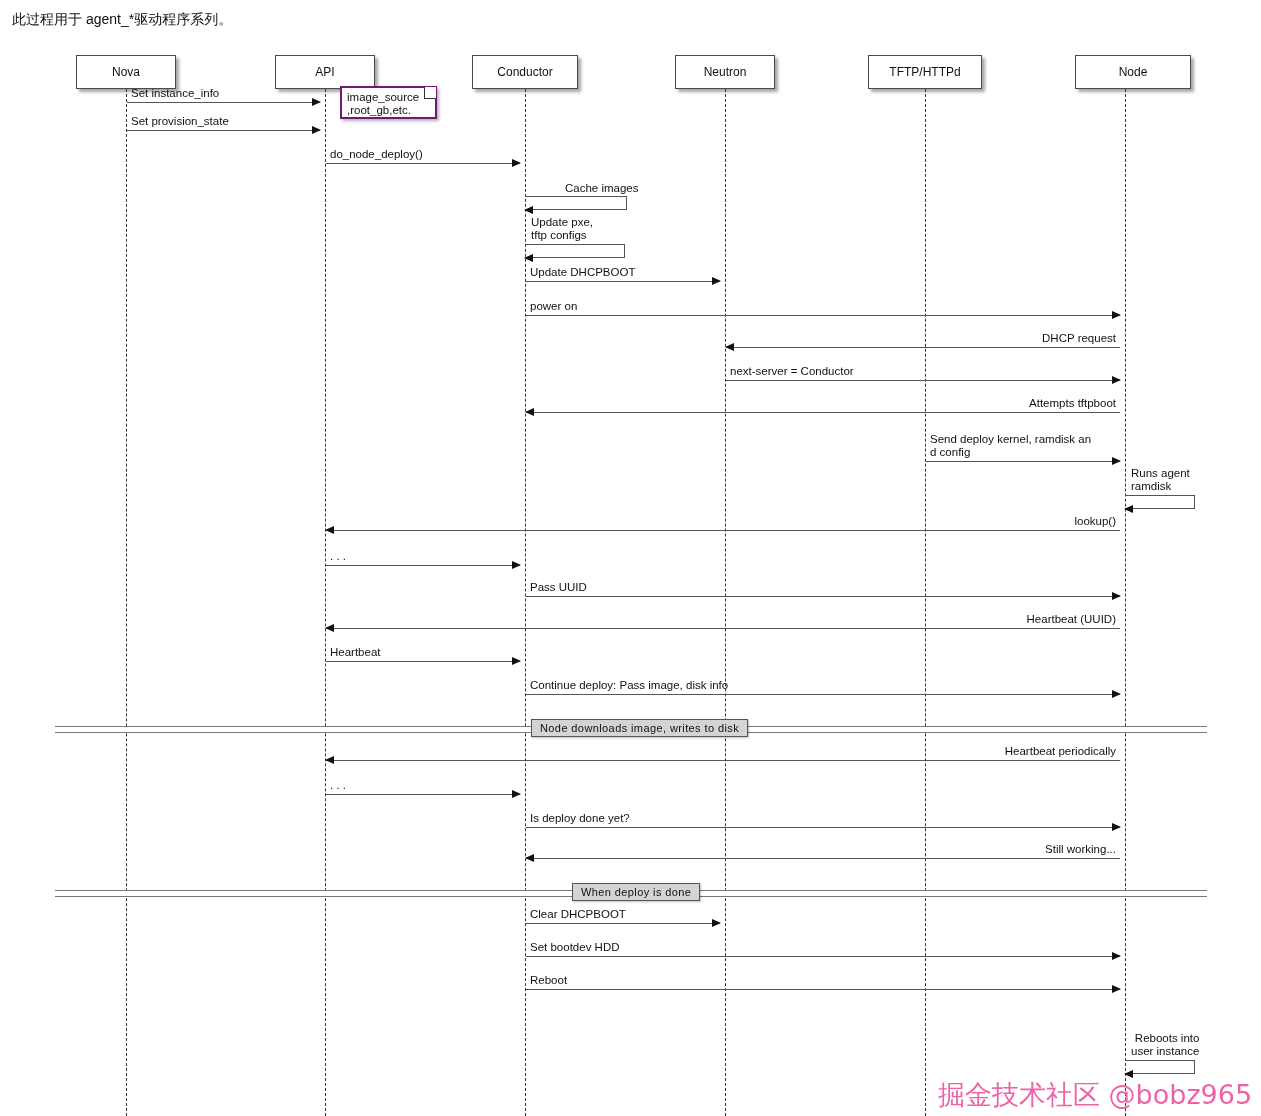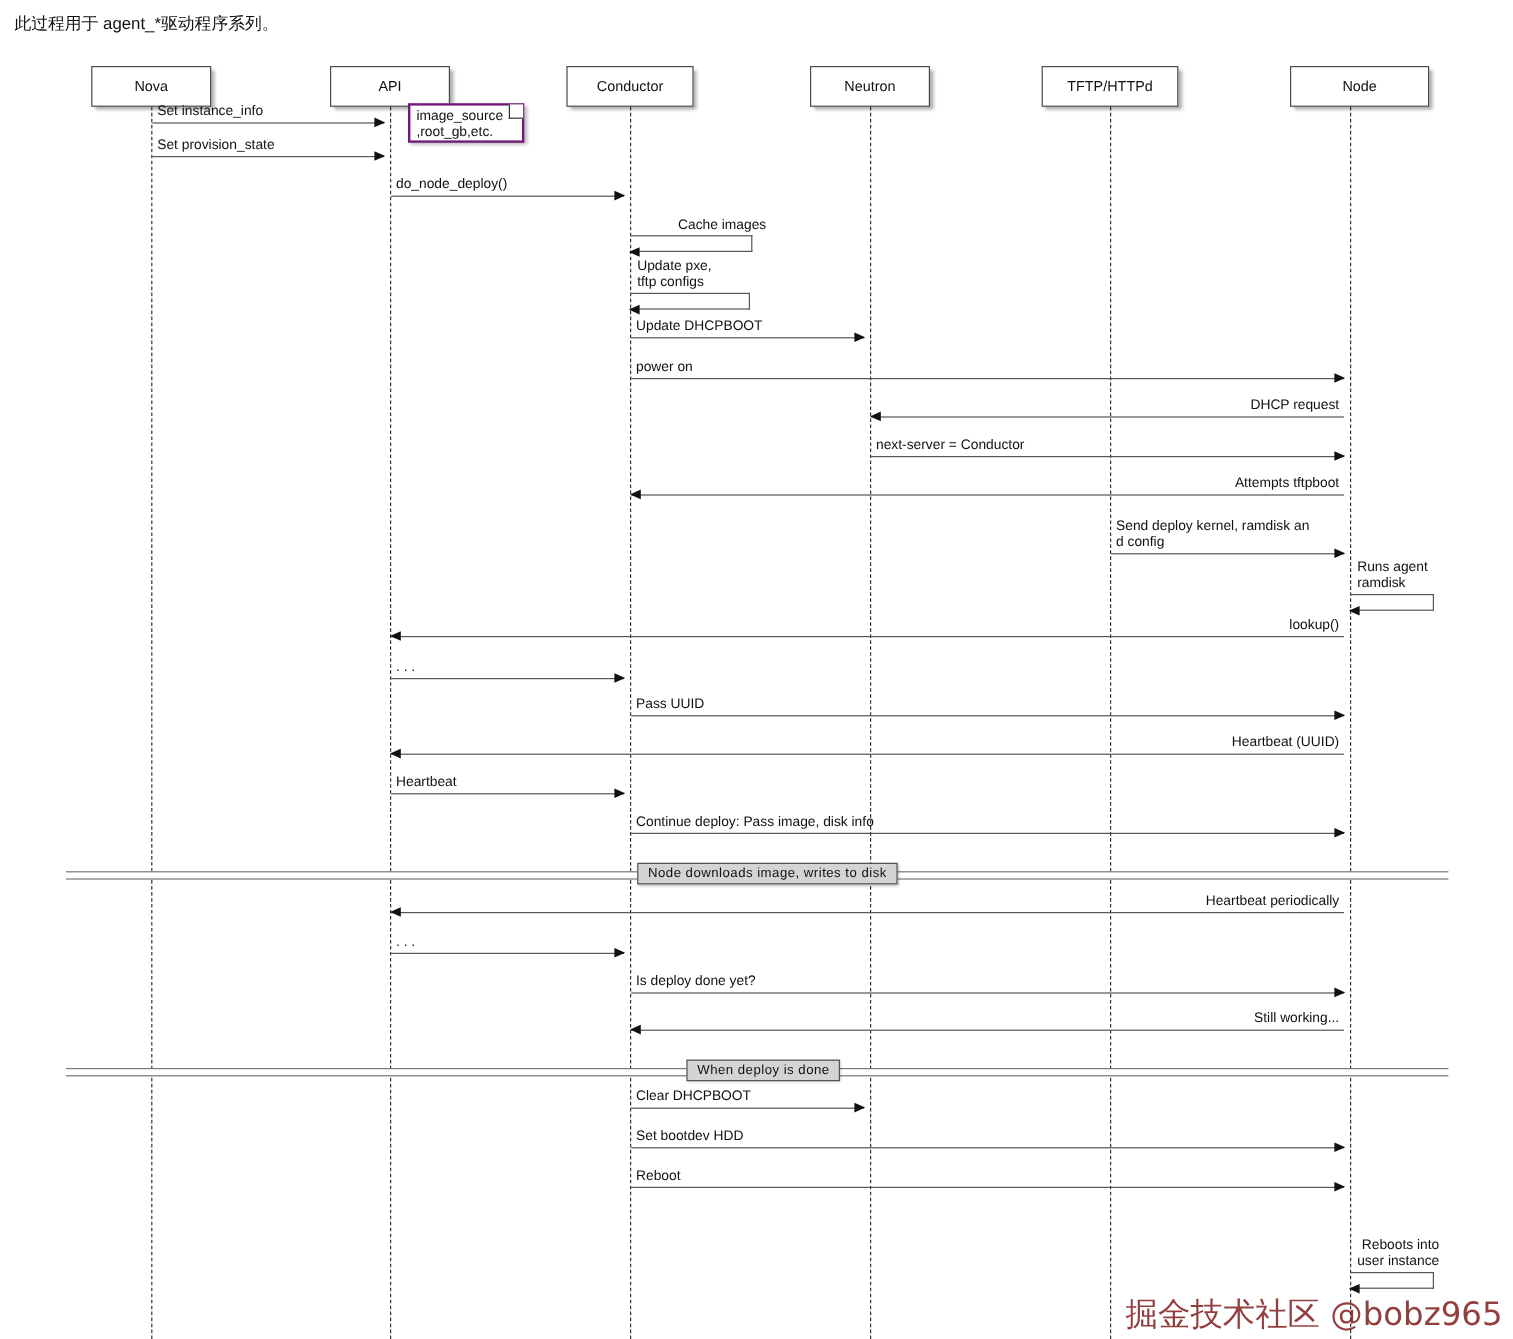--- a/index.html
+++ b/index.html
@@ -48,21 +48,21 @@
   
   .divider{position:absolute;height:5px;border-top:1px solid #777;border-bottom:1px solid #777;
            background:#fff;}
   .divider-lbl{position:absolute;background:#d4d4d4;border:1px solid #555;
                font-size:11px;color:#111;white-space:nowrap;
                padding:2px 8px;box-sizing:border-box;
                box-shadow:1px 1px 2px rgba(0,0,0,.25);
                letter-spacing:.4px;}
 
   
-  .watermark{position:absolute;font-size:27px;color:#7f1d1d;white-space:nowrap;
+  .watermark{position:absolute;font-size:27px;color:#ec4899;white-space:nowrap;
              font-family:"DejaVu Sans",sans-serif;opacity:.85;}
 </style>
 </head>
 <body>
 
 <div id="canvas">
 
   <div class="caption">此过程用于 agent_*驱动程序系列。</div>
 
   <div id="actors">

